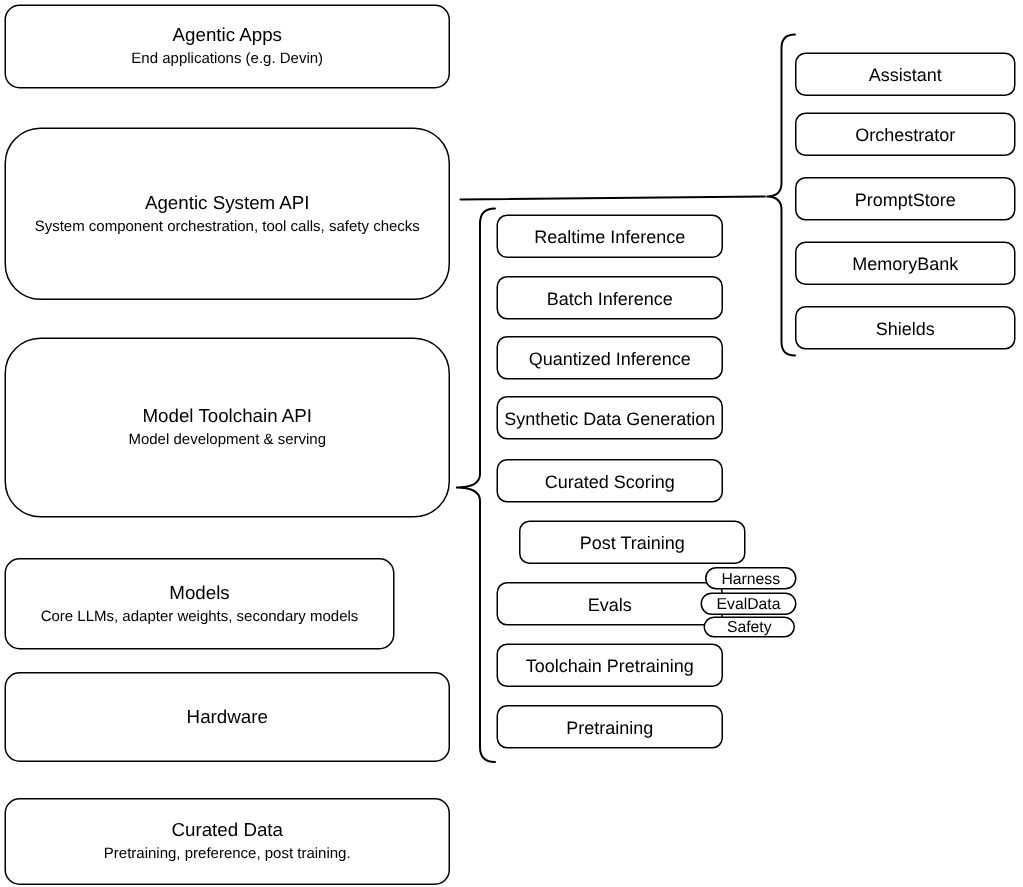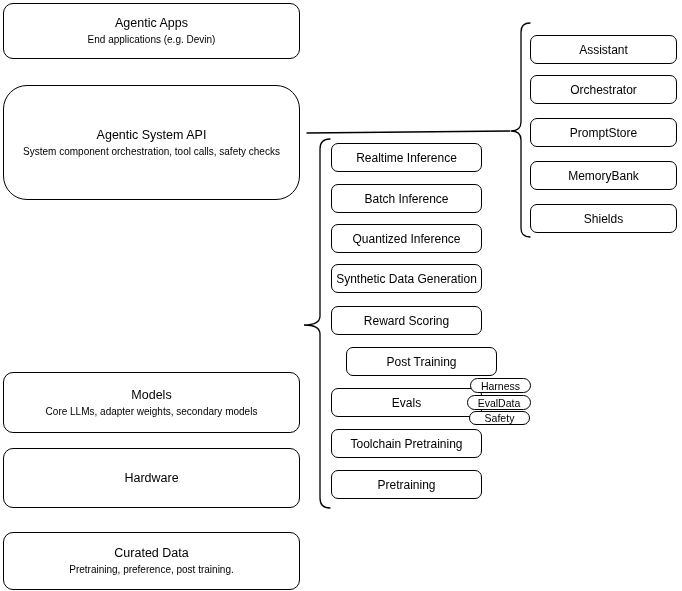--- a/index.html
+++ b/index.html
@@ -72,40 +72,44 @@
   <div class="node" style="left:3px; top:85px; width:297px; height:115px; border-radius:24px;">
     <div class="title">Agentic System API</div>
     <div class="subtitle">System component orchestration, tool calls, safety checks</div>
   </div>
 
   <div class="node" style="left:3px; top:3px; width:297px; height:56px; border-radius:10px;">
     <div class="title">Agentic Apps</div>
     <div class="subtitle">End applications (e.g. Devin)</div>
   </div>
 
+  <div class="node" style="left:3px; top:225px; width:297px; height:120px; border-radius:24px;">
+    <div class="title">Model Toolchain API</div>
+    <div class="subtitle">Model development &amp; serving</div>
+  </div>
 
-  <div class="node" style="left:3px; top:372px; width:297px; height:61px; border-radius:10px;">
+  <div class="node" style="left:3px; top:372px; width:260px; height:61px; border-radius:10px;">
     <div class="title">Models</div>
     <div class="subtitle">Core LLMs, adapter weights, secondary models</div>
   </div>
 
   <div class="node" style="left:3px; top:448px; width:297px; height:60px; border-radius:10px;">
     <div class="title">Hardware</div>
   </div>
 
   <div class="node" style="left:3px; top:532px; width:297px; height:58px; border-radius:10px;">
     <div class="title">Curated Data</div>
     <div class="subtitle">Pretraining, preference, post training.</div>
   </div>
 
   <div class="chip" style="left:331px; top:143px; width:151px; height:29px;">Realtime Inference</div>
   <div class="chip" style="left:331px; top:184px; width:151px; height:29px;">Batch Inference</div>
   <div class="chip" style="left:331px; top:224px; width:151px; height:29px;">Quantized Inference</div>
   <div class="chip" style="left:331px; top:264px; width:151px; height:29px;">Synthetic Data Generation</div>
-  <div class="chip" style="left:331px; top:306px; width:151px; height:29px;">Reward Scoring</div>
+  <div class="chip" style="left:331px; top:306px; width:151px; height:29px;">Curated Scoring</div>
   <div class="chip" style="left:331px; top:347px; width:151px; height:29px;margin-left:15px;">Post Training</div>
   <div class="chip" style="left:331px; top:388px; width:151px; height:29px;">Evals</div>
   <div class="chip" style="left:331px; top:429px; width:151px; height:29px;">Toolchain Pretraining</div>
   <div class="chip" style="left:331px; top:470px; width:151px; height:29px;">Pretraining</div>
 
   <div class="pill" style="left:470px; top:378px; width:61px; height:15px;">Harness</div>
   <div class="pill" style="left:467px; top:395px; width:64px; height:15px;">EvalData</div>
   <div class="pill" style="left:469px; top:411px; width:61px; height:14px;">Safety</div>
 
   <div class="chip" style="left:530px; top:35px; width:147px; height:29px;">Assistant</div>

